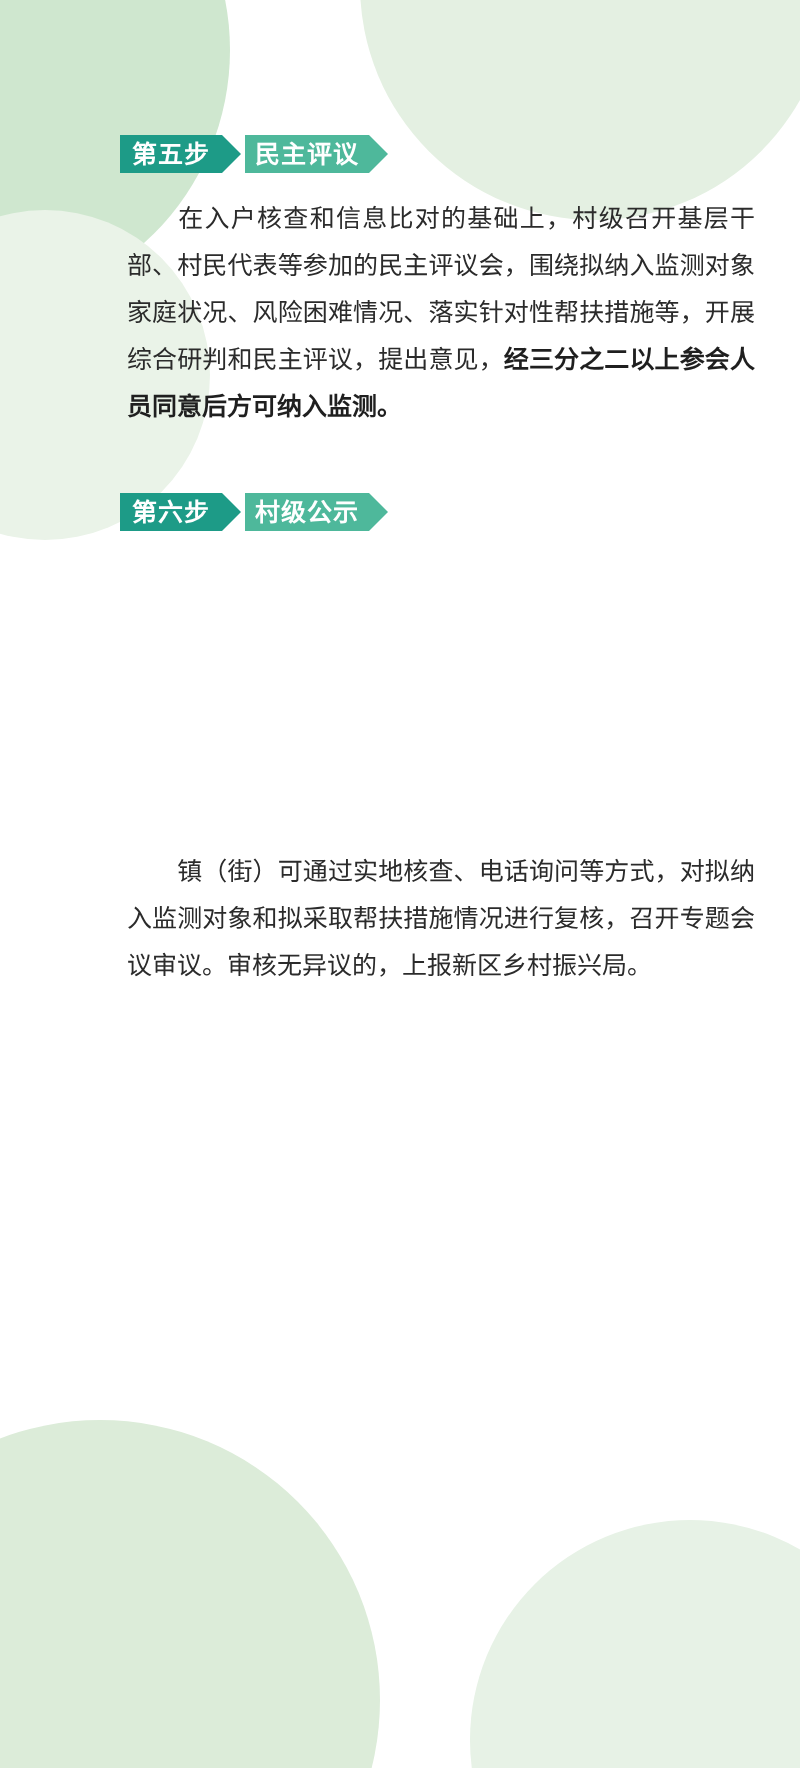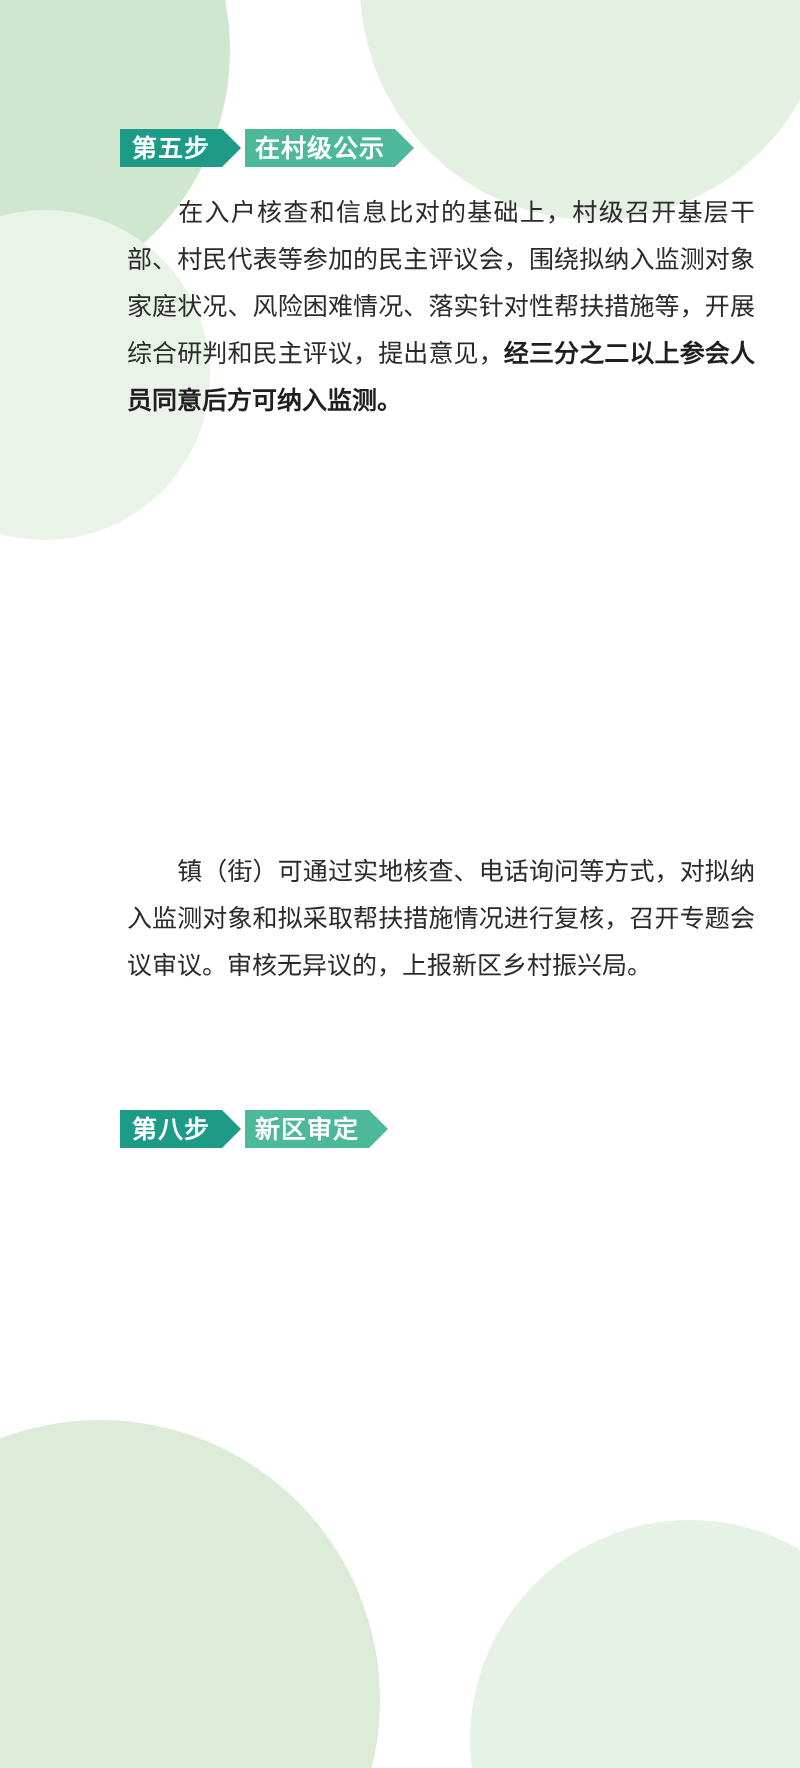--- a/index.html
+++ b/index.html
@@ -152,45 +152,45 @@
 <div class="bg-layer">
   <div class="blob blob-tl"></div>
   <div class="blob blob-tr"></div>
   <div class="blob blob-mid"></div>
   <div class="blob blob-bl"></div>
   <div class="blob blob-br"></div>
 </div>
 
 <div class="page">
 
-  <div class="section" style="top:129px;">
+  <div class="section" style="top:135px;">
     <div class="banner">
       <div class="banner-num">第五步</div>
       <div class="banner-arrow1"></div>
       <div class="banner-gap"></div>
       <div class="banner-title-wrap">
-        <div class="banner-title">在村级公示</div>
+        <div class="banner-title">民主评议</div>
         <div class="banner-arrow2"></div>
       </div>
     </div>
     <p class="para"><span class="indent"></span><span>在入户核查和信息比对的基础上，村级召开基层干部、村民代表等参加的民主评议会，围绕拟纳入监测对象家庭状况、风险困难情况、落实针对性帮扶措施等，开展综合研判和民主评议，提出意见，</span><b>经三分之二以上参会人员同意后方可纳入监测。</b><span></span></p>
   </div>
 
   <div class="section" style="top:493px;">
+    <div class="banner">
+      <div class="banner-num">第六步</div>
+      <div class="banner-arrow1"></div>
+      <div class="banner-gap"></div>
+      <div class="banner-title-wrap">
+        <div class="banner-title">村级公示</div>
+        <div class="banner-arrow2"></div>
+      </div>
+    </div>
   </div>
 
   <div class="section" style="top:826px;">
     <p class="para"><span class="indent"></span><span>镇（街）可通过实地核查、电话询问等方式，对拟纳入监测对象和拟采取帮扶措施情况进行复核，召开专题会议审议。审核无异议的，上报新区乡村振兴局。</span></p>
   </div>
 
   <div class="section" style="top:1110px;">
-    <div class="banner">
-      <div class="banner-num">第八步</div>
-      <div class="banner-arrow1"></div>
-      <div class="banner-gap"></div>
-      <div class="banner-title-wrap">
-        <div class="banner-title">新区审定</div>
-        <div class="banner-arrow2"></div>
-      </div>
-    </div>
   </div>
 
 </div>
 
 </body></html>

